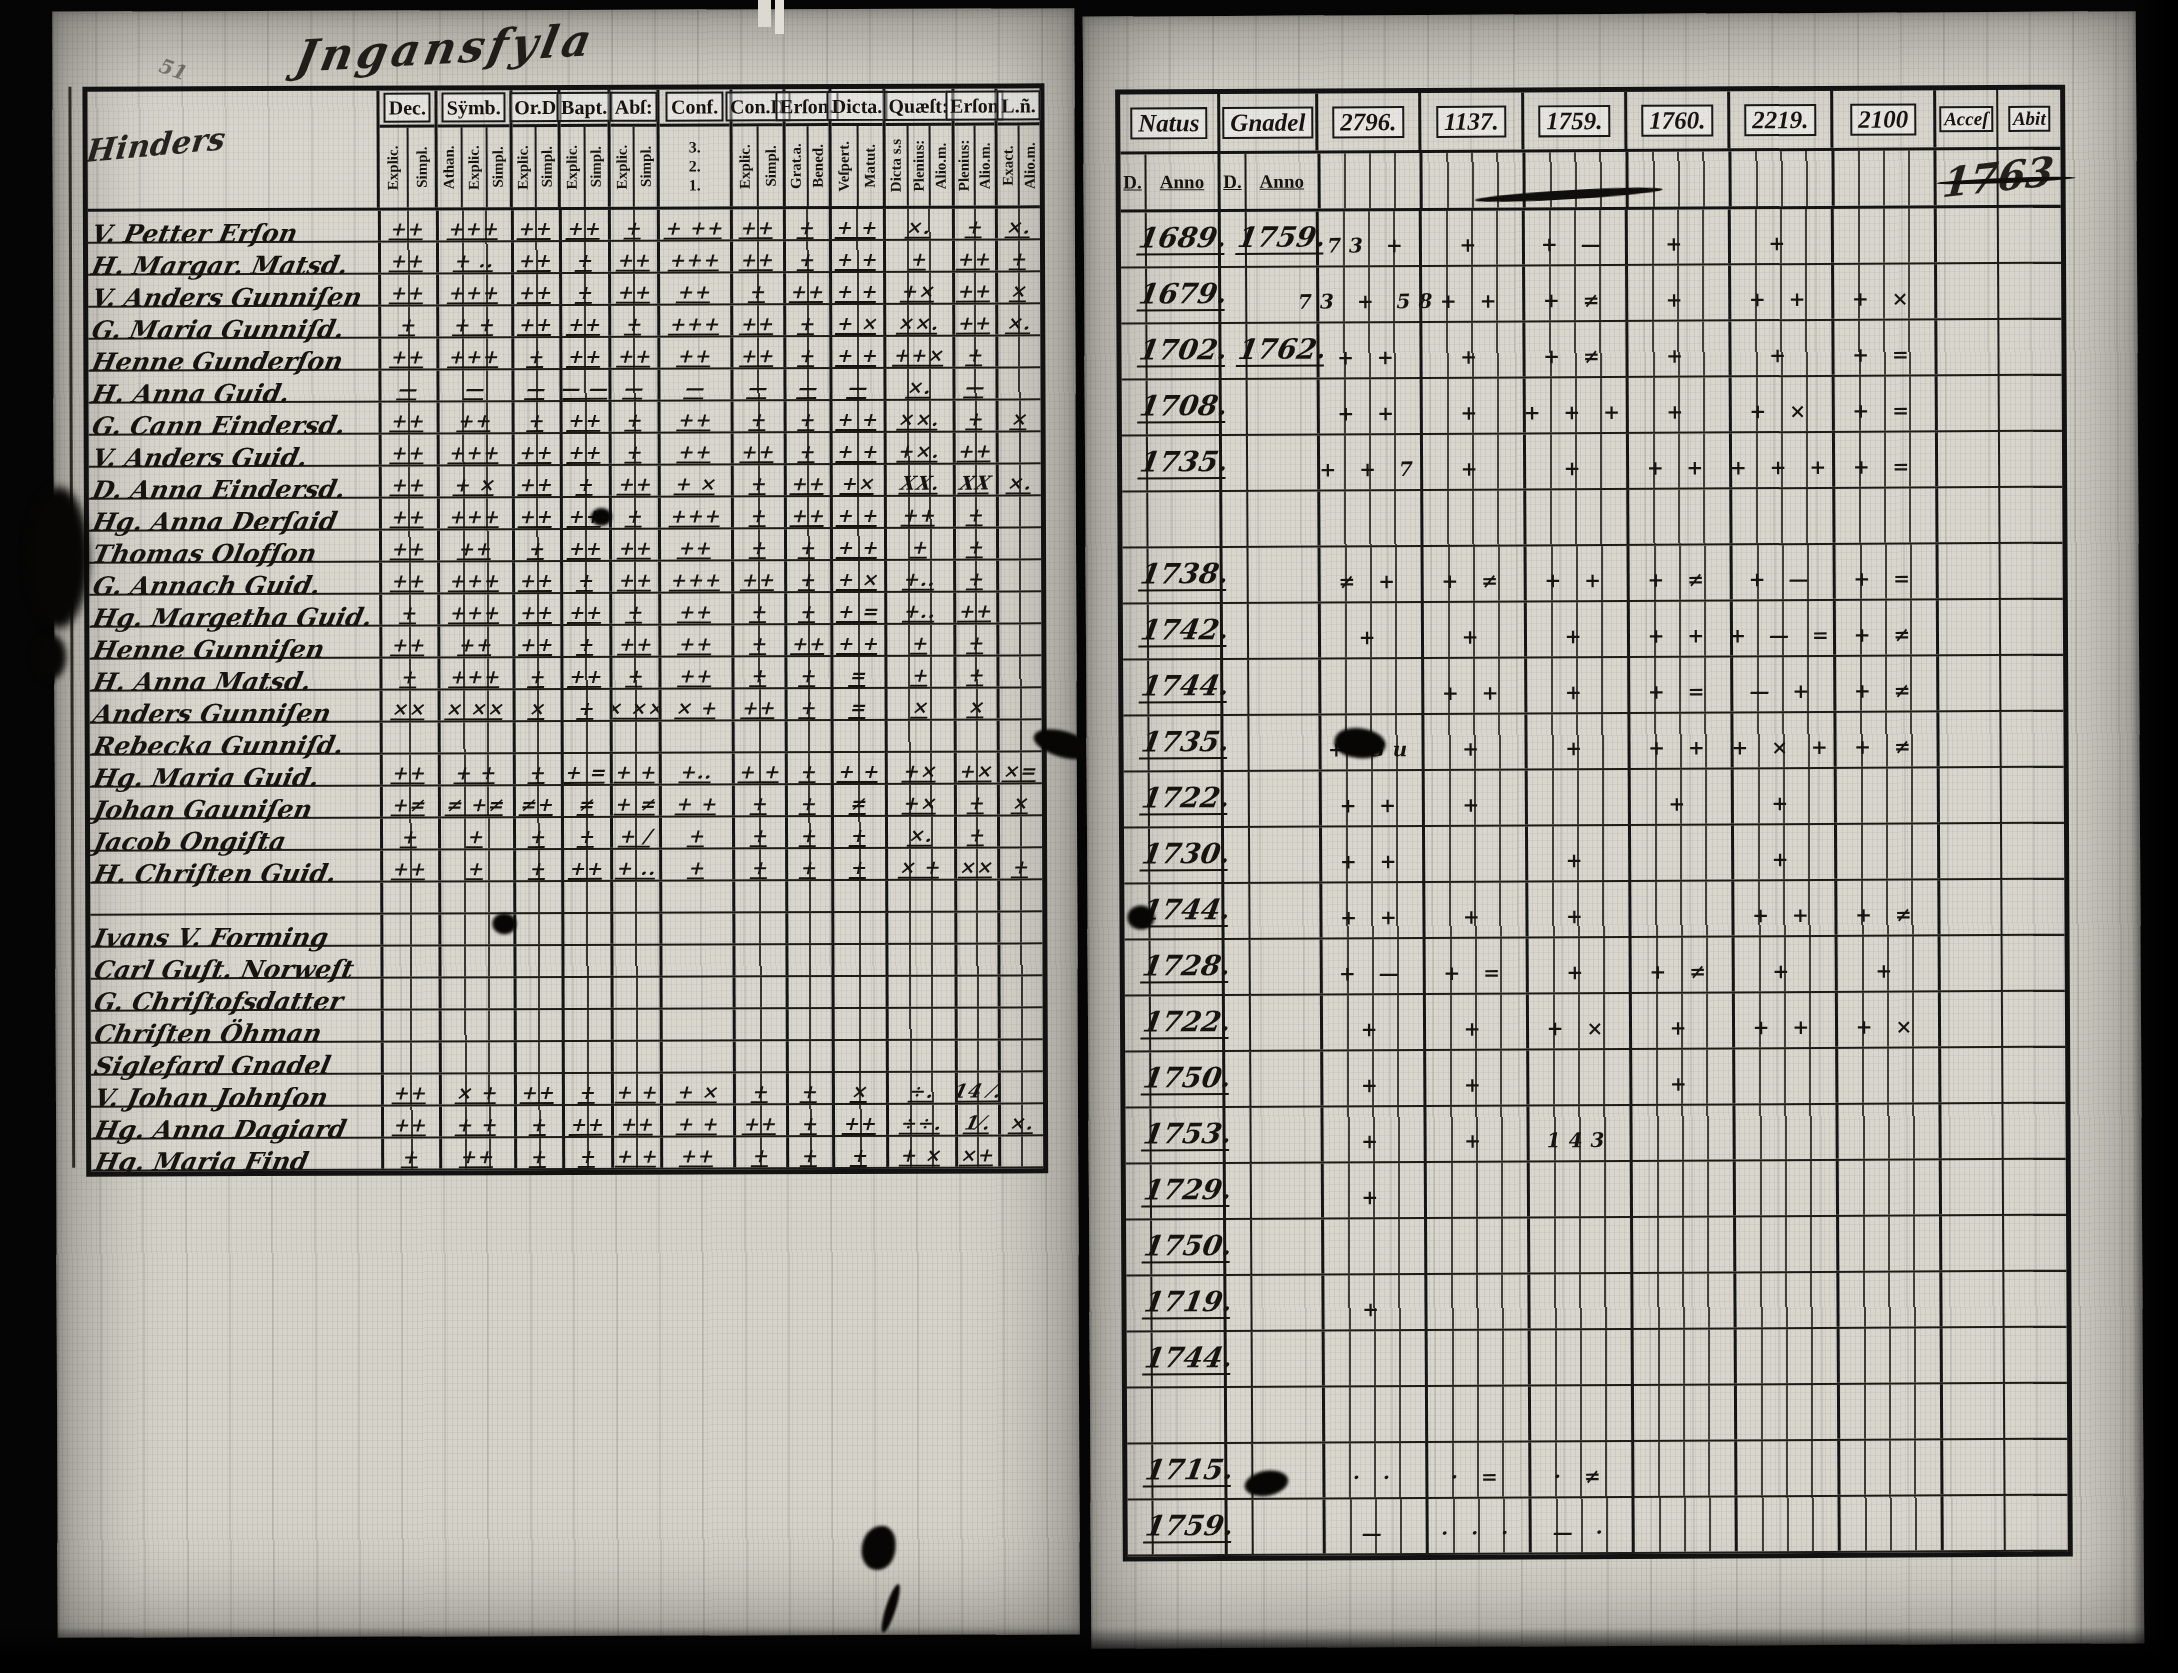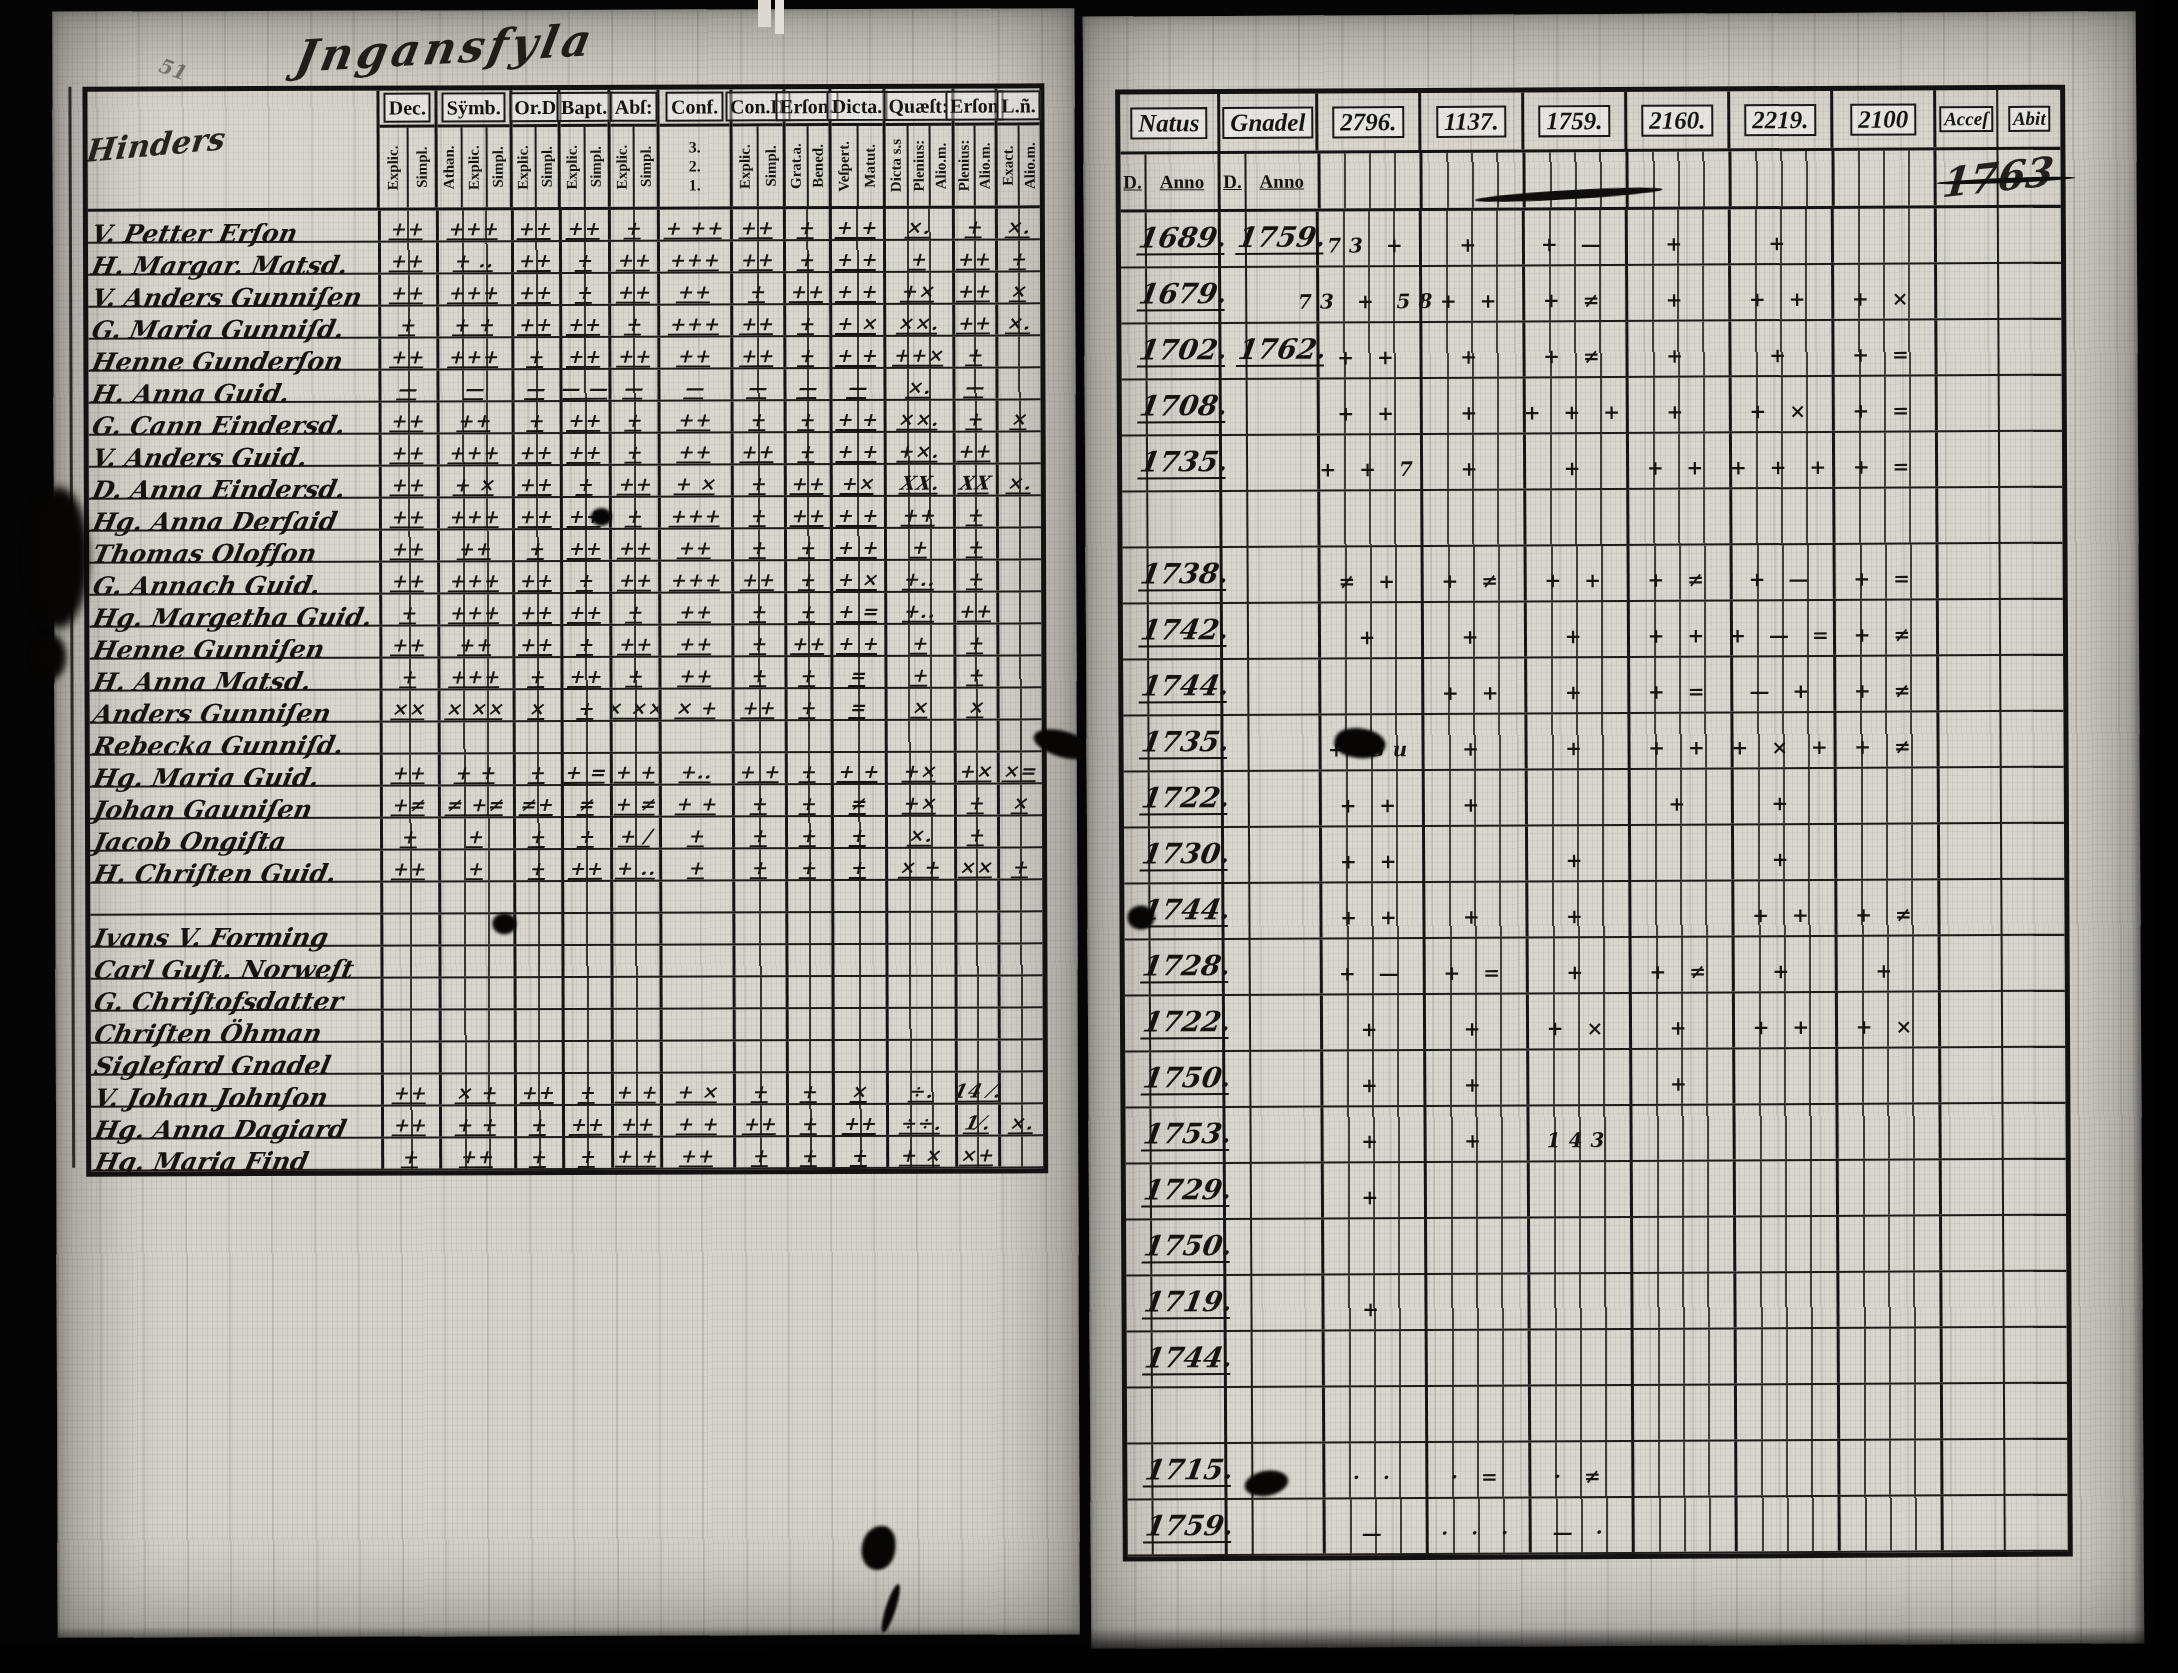--- a/index.html
+++ b/index.html
@@ -1303,21 +1303,21 @@
           <div class="rcell rlab b3" style="width: 103px;">
             <span>2796.</span>
           </div>
           <div class="rcell rlab b3" style="width: 103px;">
             <span>1137.</span>
           </div>
           <div class="rcell rlab b3" style="width: 103px;">
             <span>1759.</span>
           </div>
           <div class="rcell rlab b3" style="width: 103px;">
-            <span>2160.</span>
+            <span>1760.</span>
           </div>
           <div class="rcell rlab b3" style="width: 103px;">
             <span>2219.</span>
           </div>
           <div class="rcell rlab b3" style="width: 103px;">
             <span>2100</span>
           </div>
           <div class="rcell rlab small b2" style="width: 62px;">
             <span>Acceſ</span>
           </div>

